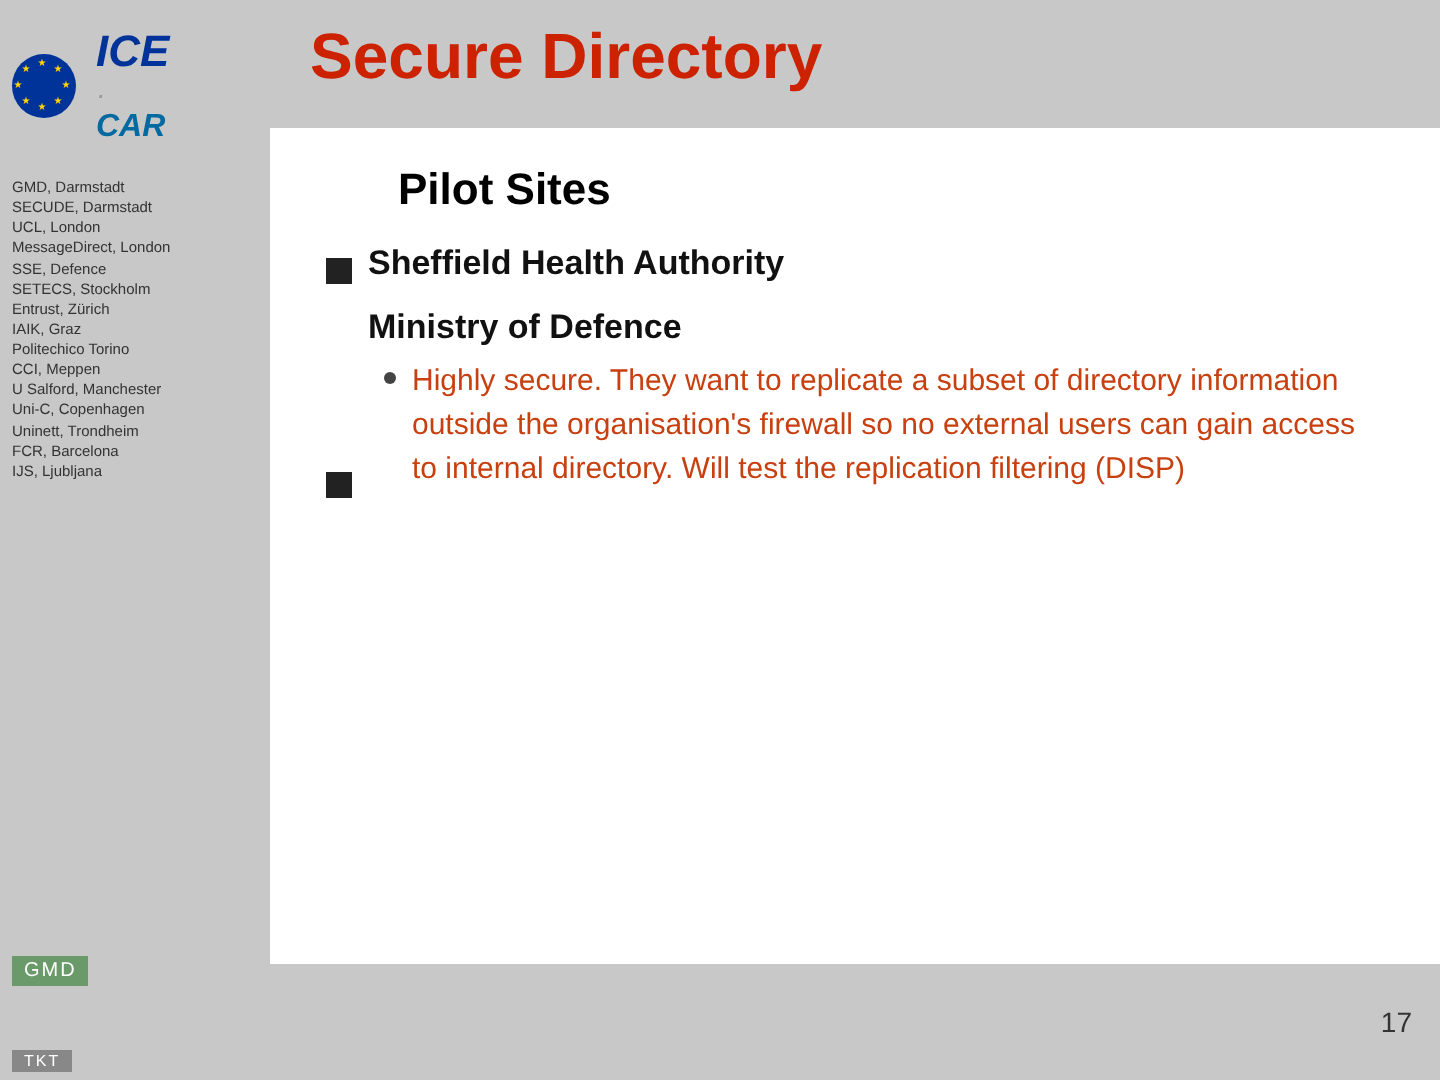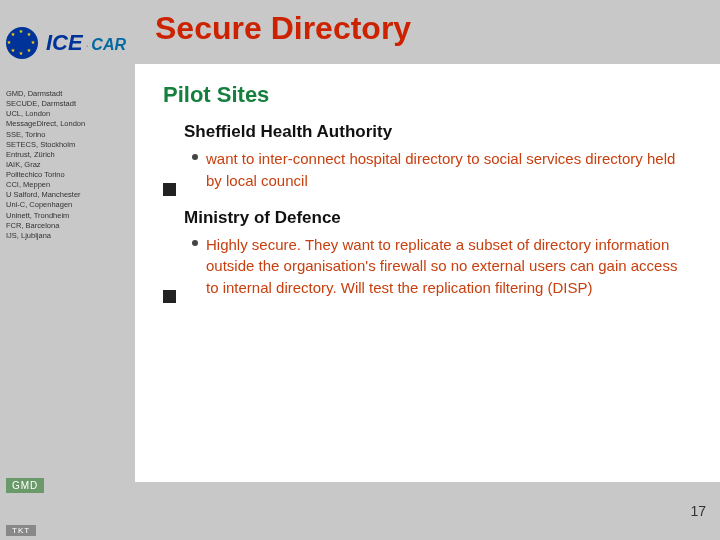--- a/index.html
+++ b/index.html
@@ -103,22 +103,23 @@
 
     .main-body {
       background: white;
       flex: 1;
       padding: 18px 28px 10px 28px;
     }
 
     .section-title {
       font-size: 22px;
       font-weight: bold;
-      color: #15803d;
+      color: #000000;
       margin-bottom: 14px;
+      margin-left: 36px;
     }
 
     .bullet-item {
       display: flex;
       flex-direction: row;
       align-items: flex-end;
       margin-bottom: 8px;
     }
 
     .bullet-square {
@@ -197,34 +198,34 @@
               <text x="14" y="27" font-size="5" text-anchor="middle">★</text>
               <text x="6" y="24" font-size="5" text-anchor="middle">★</text>
               <text x="2" y="16" font-size="5" text-anchor="middle">★</text>
               <text x="6" y="8" font-size="5" text-anchor="middle">★</text>
             </g>
           </svg>
         </div>
       </div>
 
       <div style="display:flex; flex-direction:column; justify-content:center;">
-        <div style="display:flex; flex-direction:row; align-items:baseline;">
+        <div style="display:flex; flex-direction:column; align-items:baseline;">
           <span style="color:#003399; font-size:22px; font-weight:bold; font-style:italic;">ICE</span>
           <span style="color:#999; font-size:14px; margin:0 2px; font-style:italic;">·</span>
           <span style="color:#0369a1; font-size:16px; font-weight:bold; font-style:italic;">CAR</span>
         </div>
       </div>
     </div>
 
     <div class="sidebar-partners">
       <div>GMD, Darmstadt</div>
       <div>SECUDE, Darmstadt</div>
       <div>UCL, London</div>
       <div>MessageDirect, London</div>
-      <div>SSE, Torino</div>
+      <div>SSE, Defence</div>
       <div>SETECS, Stockholm</div>
       <div>Entrust, Zürich</div>
       <div>IAIK, Graz</div>
       <div>Politechico Torino</div>
       <div>CCI, Meppen</div>
       <div>U Salford, Manchester</div>
       <div>Uni-C, Copenhagen</div>
       <div>Uninett, Trondheim</div>
       <div>FCR, Barcelona</div>
       <div>IJS, Ljubljana</div>
@@ -243,26 +244,20 @@
     </div>
 
     <div class="main-body">
       <div class="section-title">Pilot Sites</div>
 
       <div class="section-block">
         <div class="bullet-item">
           <div class="bullet-square"></div>
           <div>
             <span class="bullet-label">Sheffield Health Authority</span>
-            <div class="sub-bullet-list">
-              <div class="sub-bullet-item">
-                <div class="sub-bullet-dot"></div>
-                <span class="sub-bullet-text">want to inter-connect hospital directory to social services directory held by local council</span>
-              </div>
-            </div>
           </div>
         </div>
       </div>
 
       <div class="section-block">
         <div class="bullet-item">
           <div class="bullet-square"></div>
           <div>
             <span class="bullet-label">Ministry of Defence</span>
             <div class="sub-bullet-list">

